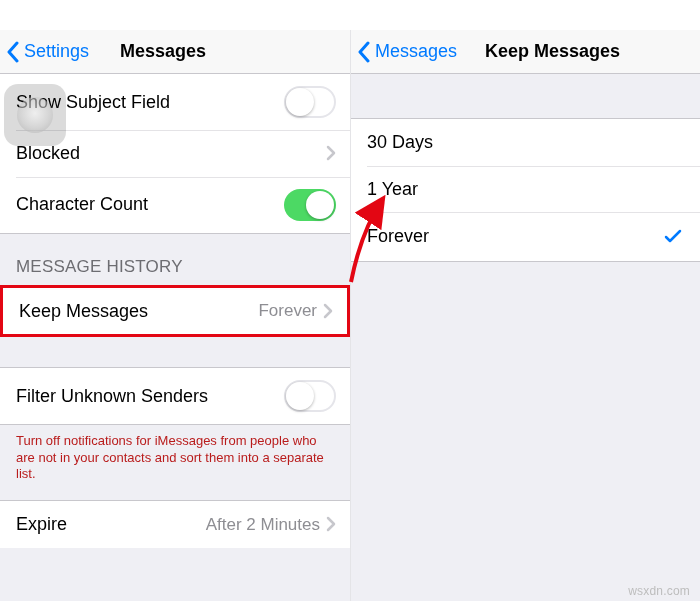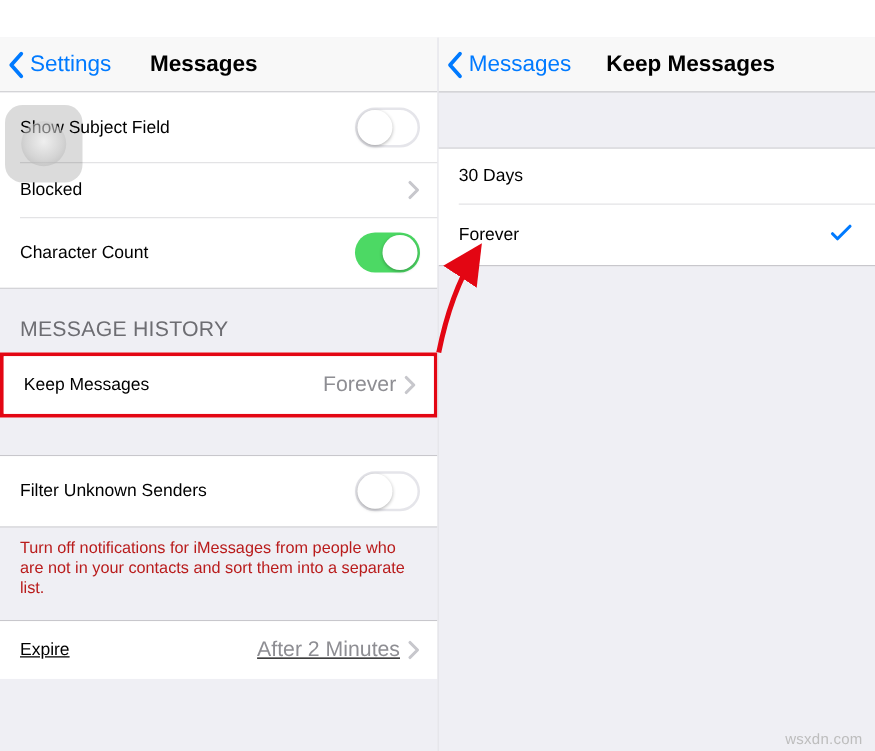--- a/index.html
+++ b/index.html
@@ -78,21 +78,21 @@
   .cell + .cell::before {
     content: "";
     position: absolute;
     left: 16px; right: 0; top: 0;
     height: 1px;
     background: #c8c7cc;
     transform: scaleY(0.5);
     transform-origin: top;
   }
   .cell-group { border-top: 0.5px solid #c8c7cc; border-bottom: 0.5px solid #c8c7cc; }
-  .cell .label { font-size: 14px; color: #000; }
+  .cell .label { font-size: 18px; color: #000; }
   .cell .detail { color: #8e8e93; font-size: 17px; margin-left: auto; margin-right: 6px; }
   .cell .chev-right {
     width: 10px; height: 16px;
     display: inline-block;
     flex: 0 0 auto;
   }
 
   
   .switch {
     width: 52px; height: 32px;
@@ -231,21 +231,21 @@
     <div class="cell-group">
       <div class="cell">
         <span class="label">Filter Unknown Senders</span>
         <span class="switch off">
             <span class="knob"></span>
           </span>
       </div>
     </div>
     <div class="group-footer">Turn off notifications for iMessages from people who are not in your contacts and sort them into a separate list.</div>
 
-    <div class="cell-group" style="border-bottom:none;text-decoration:underline;">
+    <div class="cell-group" style="border-bottom:none;">
       <div class="cell">
         <span class="label">Expire</span>
         <span class="detail">After 2 Minutes</span>
         <span class="chev-right">
           <svg viewBox="0 0 10 16" width="10" height="16">
               <polyline points="2,2 8,8 2,14" fill="none" stroke="#c7c7cc" stroke-width="2.5" stroke-linecap="round" stroke-linejoin="round"></polyline>
             </svg>
         </span>
       </div>
     </div>
@@ -265,20 +265,23 @@
       </div>
       <div class="title">Keep Messages</div>
     </div>
 
     <div class="spacer-top"></div>
     <div style="height:30px"></div>
 
     <div class="cell-group">
       <div class="cell">
         <span class="label">30 Days</span>
+      </div>
+      <div class="cell">
+        <span class="label">1 Year</span>
       </div>
       <div class="cell">
         <span class="label">Forever</span>
         <span class="check">
           <svg viewBox="0 0 18 14" width="18" height="14">
               <polyline points="2,8 6,12 16,2" fill="none" stroke="#007aff" stroke-width="2.5" stroke-linecap="round" stroke-linejoin="round"></polyline>
             </svg>
         </span>
       </div>
     </div>

